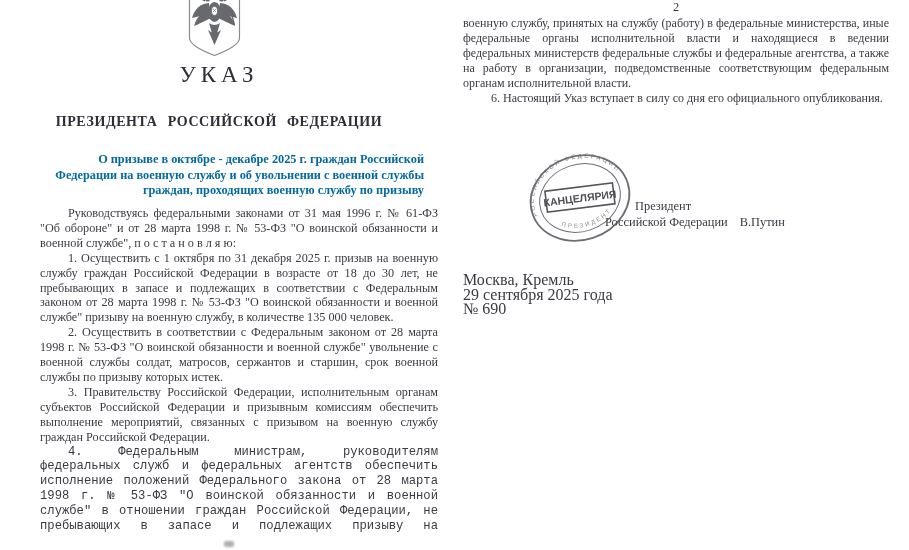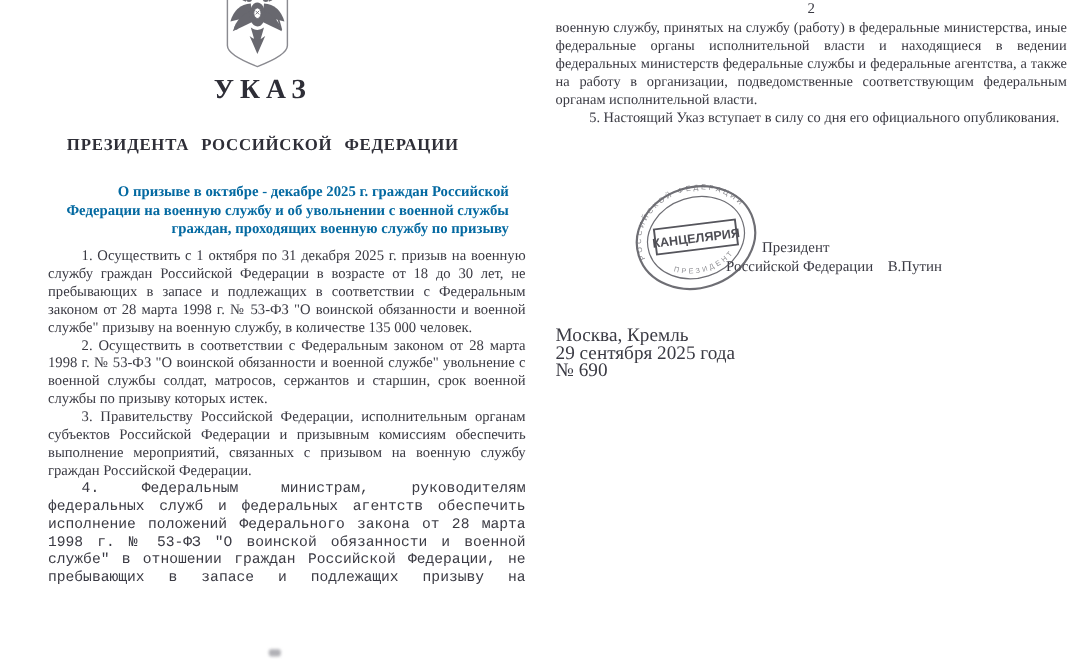--- a/index.html
+++ b/index.html
@@ -11,21 +11,21 @@
     color:#3a3a43;
   }
   .sheet { position:absolute; top:0; height:550px; }
   #page1 { left:0; width:455px; }
   #page2 { left:455px; width:454px; }
 
   
   .emblem { position:absolute; left:188px; top:-10px; }
   .heading { position:absolute; left:40px; top:62px; width:358px; text-align:center; color:#2e2e37; }
   .heading .ukaz {
-    font-size:23px; font-weight:bold; letter-spacing:5px; line-height:1.1;
+    font-size:23px; font-weight:normal; letter-spacing:5px; line-height:1.1;
   }
   .heading .issuer {
     margin-top:27px; font-size:14px; font-weight:bold;
     letter-spacing:0.6px; word-spacing:6px; line-height:1.1;
   }
   .doc-title {
     position:absolute; left:52px; top:152px; width:372px;
     font-size:12.3px; line-height:15.5px; font-weight:bold;
     text-align:right; color:#0369a1;
   }
@@ -104,36 +104,37 @@
     </svg>
 
     <div class="heading">
       <div class="ukaz">УКАЗ</div>
       <div class="issuer">ПРЕЗИДЕНТА РОССИЙСКОЙ ФЕДЕРАЦИИ</div>
     </div>
 
     <div class="doc-title">О призыве в октябре - декабре 2025 г. граждан Российской Федерации на военную службу и об увольнении с военной службы граждан, проходящих военную службу по призыву</div>
 
     <div class="body-text">
+      <p>Руководствуясь федеральными законами от 31 мая 1996 г. № 61-ФЗ "Об обороне" и от 28 марта 1998 г. № 53-ФЗ "О воинской обязанности и военной службе", п о с т а н о в л я ю:</p>
       <p>1. Осуществить с 1 октября по 31 декабря 2025 г. призыв на военную службу граждан Российской Федерации в возрасте от 18 до 30 лет, не пребывающих в запасе и подлежащих в соответствии с Федеральным законом от 28 марта 1998 г. № 53-ФЗ "О воинской обязанности и военной службе" призыву на военную службу, в количестве 135 000 человек.</p>
       <p>2. Осуществить в соответствии с Федеральным законом от 28 марта 1998 г. № 53-ФЗ "О воинской обязанности и военной службе" увольнение с военной службы солдат, матросов, сержантов и старшин, срок военной службы по призыву которых истек.</p>
       <p>3. Правительству Российской Федерации, исполнительным органам субъектов Российской Федерации и призывным комиссиям обеспечить выполнение мероприятий, связанных с призывом на военную службу граждан Российской Федерации.</p>
       <p class="cont-next">4. Федеральным министрам, руководителям федеральных служб и федеральных агентств обеспечить исполнение положений Федерального закона от 28 марта 1998 г. № 53-ФЗ "О воинской обязанности и военной службе" в отношении граждан Российской Федерации, не пребывающих в запасе и подлежащих призыву на</p>
     </div>
 
     <div class="footer-mark"></div>
   </div>
 
   <div class="sheet" id="page2">
 
     <div class="page-num">2</div>
 
     <div class="body-text2">
       <p class="cont-prev">военную службу, принятых на службу (работу) в федеральные министерства, иные федеральные органы исполнительной власти и находящиеся в ведении федеральных министерств федеральные службы и федеральные агентства, а также на работу в организации, подведомственные соответствующим федеральным органам исполнительной власти.</p>
-      <p>5. Настоящий Указ вступает в силу со дня его официального опубликования.</p>
+      <p>6. Настоящий Указ вступает в силу со дня его официального опубликования.</p>
     </div>
 
     <div class="signature">
       <div class="sig-role1">Президент</div>
       <div>
         <span>Российской Федерации</span><span class="sig-name">В.Путин</span>
       </div>
     </div>
 
     <svg class="stamp-svg" width="115" height="102" viewBox="0 0 115 102">

